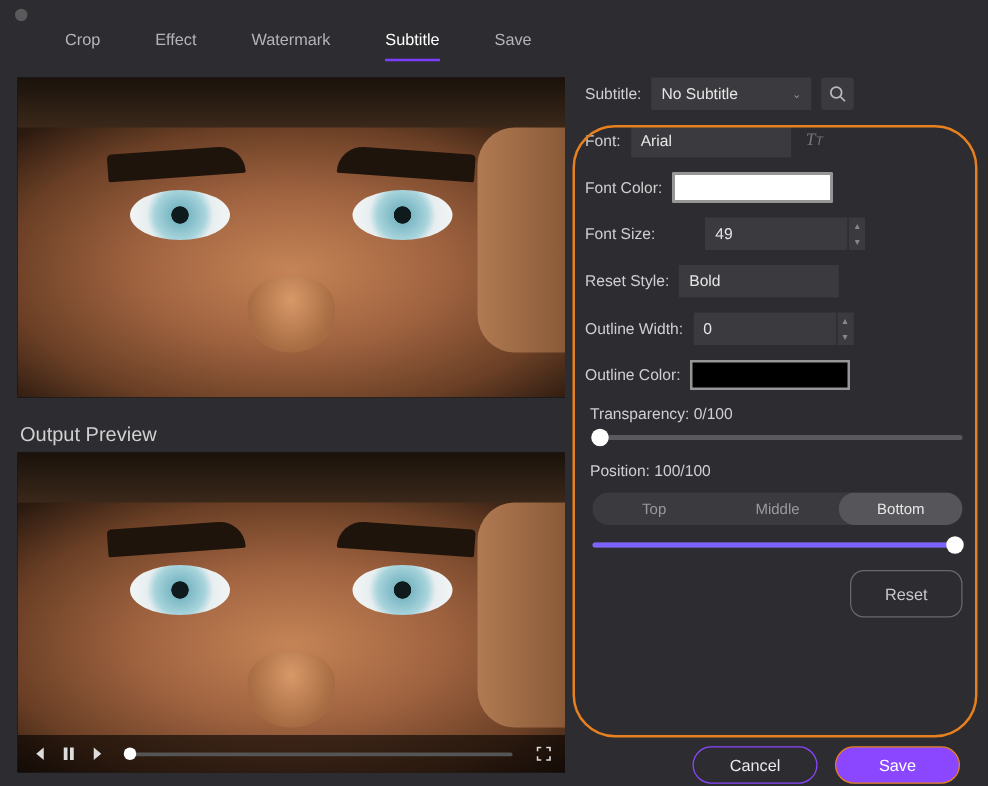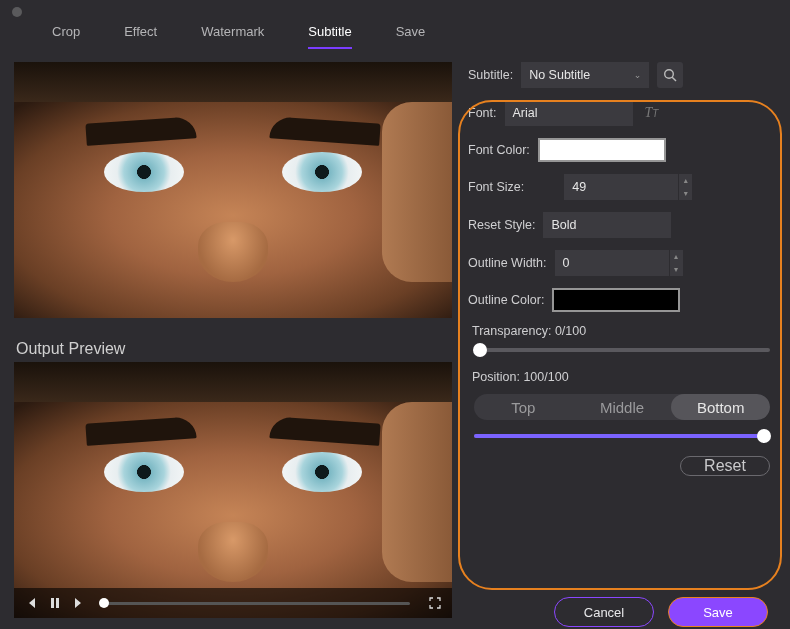--- a/index.html
+++ b/index.html
@@ -37,24 +37,24 @@
 .swatch { width:128px; height:24px; border:2px solid #969696; }
 .spin { width:14px; height:26px; background:#3b3a3f; display:flex; flex-direction:column; border-left:1px solid #2d2c30;}
 .spin div{flex:1; display:flex; align-items:center; justify-content:center; color:#888; font-size:8px; cursor:pointer;}
 .tt-ico { width:22px; text-align:center; color:#777; font-size:14px; font-family: Georgia, serif; font-style: italic;}
 .highlight-box { position:absolute; border:2.5px solid #e7811f; border-radius:34px; top:38px; left:-10px; right:-6px; height:490px; pointer-events:none;}
 .slider-label { font-size:12.5px; color:#cfcfd1; margin:8px 0 10px 4px;}
 .slider-track { height:4px; background:#5a595e; border-radius:2px; position:relative; margin:0 6px 18px 6px;}
 .slider-thumb { position:absolute; top:50%; transform:translate(-50%,-50%); width:14px; height:14px; background:#fff; border-radius:50%; cursor:pointer;}
 .slider-track.purple .fill { position:absolute; left:0; top:0; bottom:0; background:#7b63ff; border-radius:2px;}
 .segmented { display:flex; background:#3b3a3f; border-radius:14px; height:26px; overflow:hidden; margin:0 6px 14px 6px;}
-.segmented div { flex:1; display:flex; align-items:center; justify-content:center; font-size:15px; color:#9a9a9c; cursor:pointer;}
+.segmented div { flex:1; display:flex; align-items:center; justify-content:center; font-size:12px; color:#9a9a9c; cursor:pointer;}
 .segmented div.active { background:#56555a; color:#e6e6e6; border-radius:14px;}
 .reset-row { display:flex; justify-content:flex-end; padding-right:6px;}
-.reset-btn { width:90px; height:20px; border:1px solid #6a696e; border-radius:11px; background:transparent; color:#c9c9cb; font-size:16px; cursor:pointer;}
+.reset-btn { width:90px; height:38px; border:1px solid #6a696e; border-radius:11px; background:transparent; color:#c9c9cb; font-size:13px; cursor:pointer;}
 .footer { position:absolute; right:22px; bottom:2px; display:flex; gap:14px;}
 .pill-btn { width:100px; height:30px; border-radius:15px; font-size:13px; cursor:pointer; display:flex; align-items:center; justify-content:center;}
 .pill-cancel { border:1.5px solid #8b47ff; color:#e8e8ea; background:transparent;}
 .pill-save { border:1.5px solid #e7811f; background:#8b47ff; color:#fff;}
 svg { display:block; }
 </style>
 </head>
 <body>
 
 <div class="titlebar">

